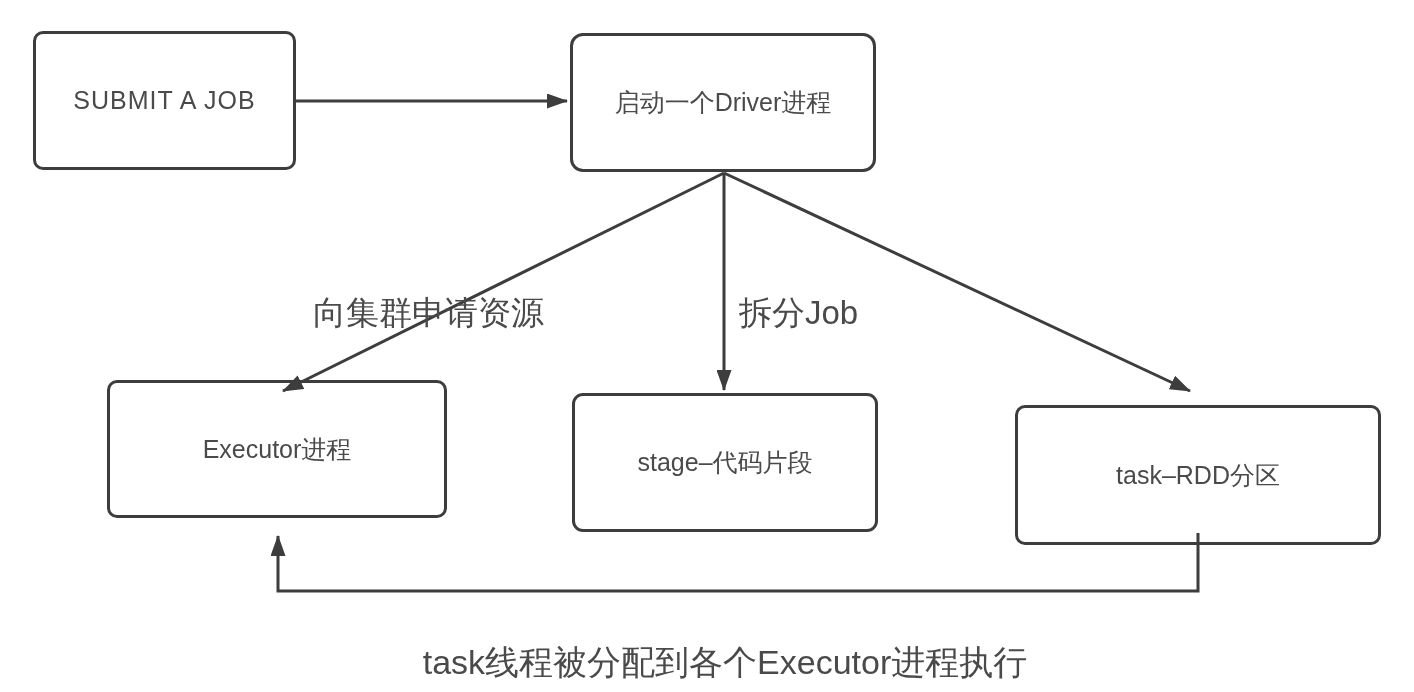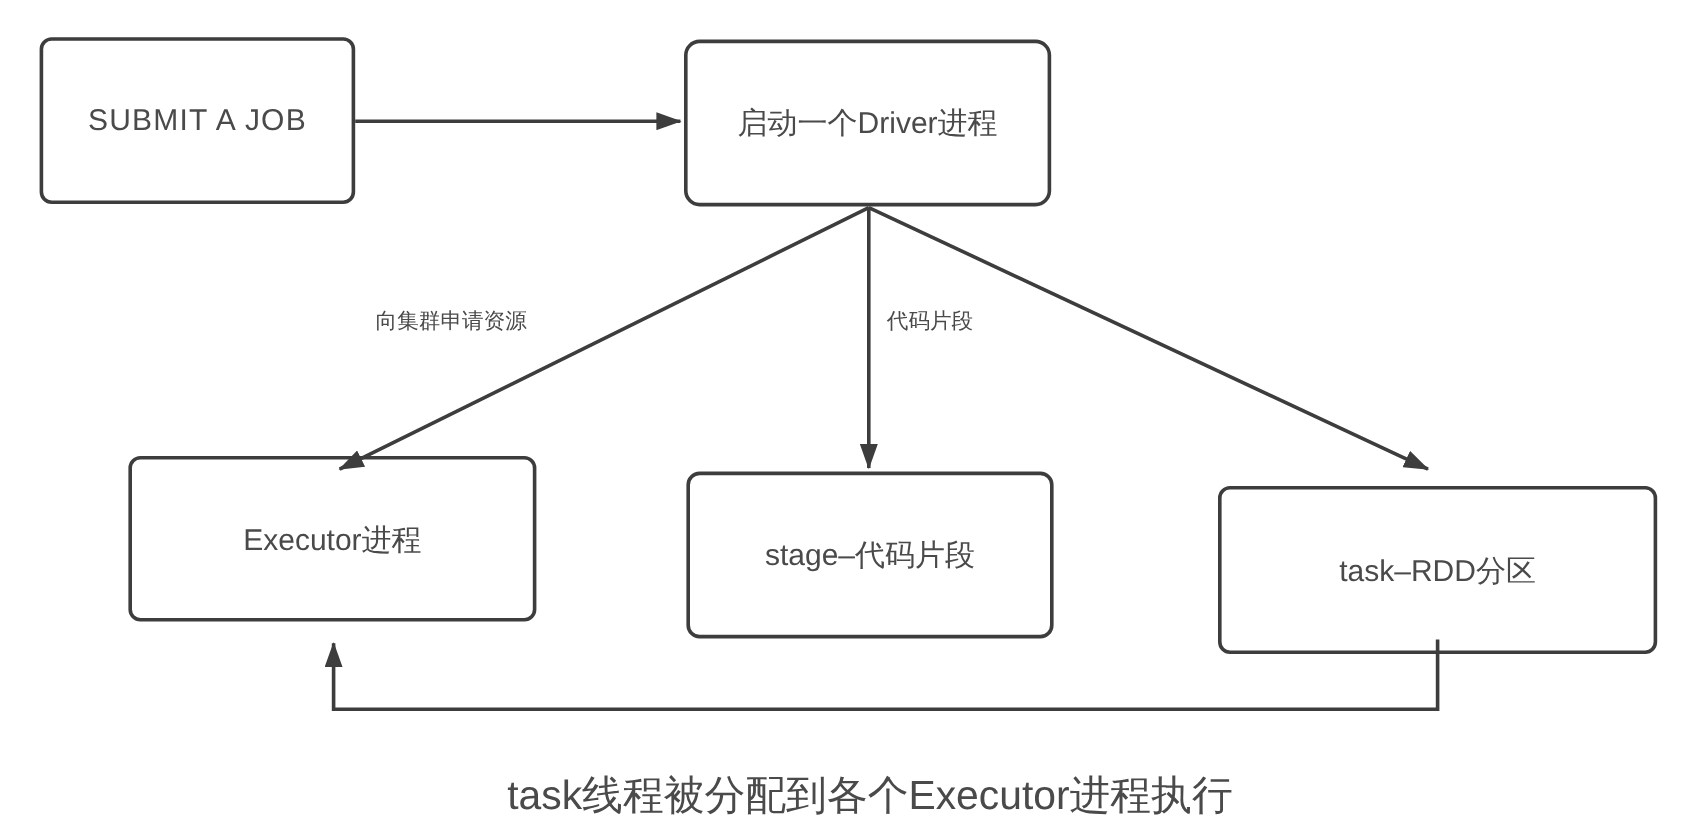--- a/index.html
+++ b/index.html
@@ -44,25 +44,26 @@
     pointer-events: none;
   }
   .edges-svg line, .edges-svg polyline {
     stroke: #3d3d3d;
     stroke-width: 3;
     fill: none;
   }
 
   .edge-label {
     position: absolute;
-    font-size: 18px;
+    font-size: 33px;
     color: #4a4a4a;
     white-space: nowrap;
     z-index: 3;
     background: transparent;
+    margin-top: 36px;
   }
   #edge-label-resources { left: 313px; top: 255px; }
   #edge-label-split     { left: 739px; top: 255px; }
   #edge-label-tasks     { left: 967px; top: 253px; }
 
   .caption {
     position: absolute;
     left: 36px;
     right: 0;
     top: 640px;
@@ -100,18 +101,18 @@
 
     <line x1="724" y1="173" x2="724" y2="390" marker-end="url(#arrowhead)"></line>
 
     <line x1="724" y1="173" x2="1190" y2="391" marker-end="url(#arrowhead)"></line>
 
     <polyline points="1198,533 1198,591 278,591 278,536" marker-end="url(#arrowhead)"></polyline>
   </svg>
 
   <div class="edge-label" id="edge-label-resources">向集群申请资源</div>
 
-  <div class="edge-label" id="edge-label-split">代码片段</div>
+  <div class="edge-label" id="edge-label-split">拆分Job</div>
 
 
   <div class="caption">task线程被分配到各个Executor进程执行</div>
 
 </div>
 
 </body></html>

